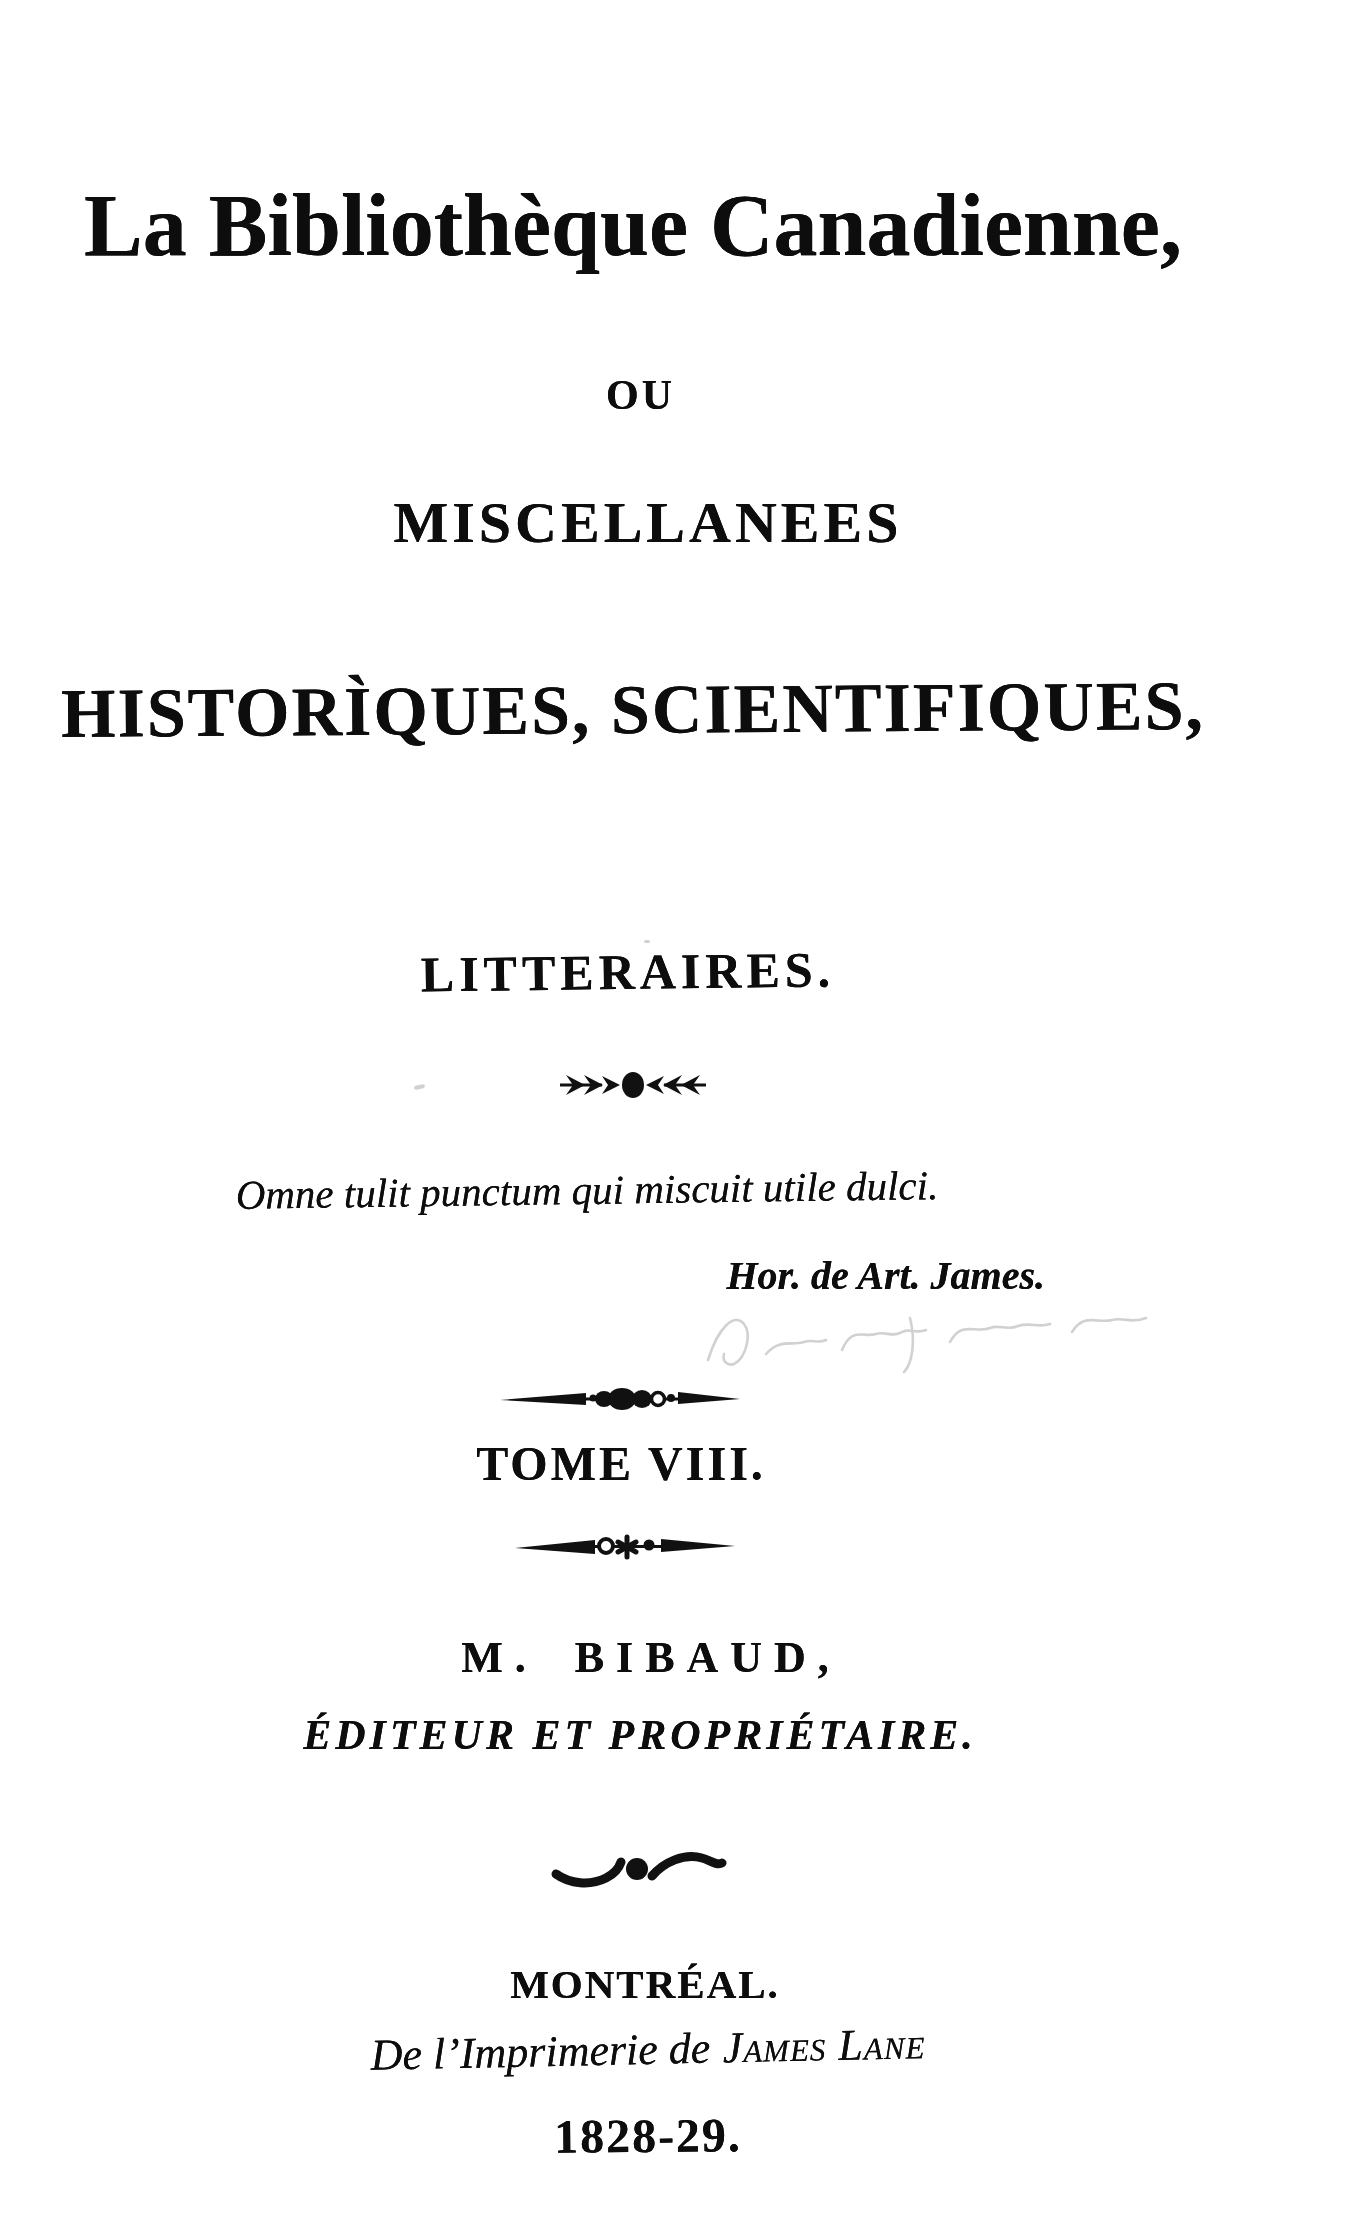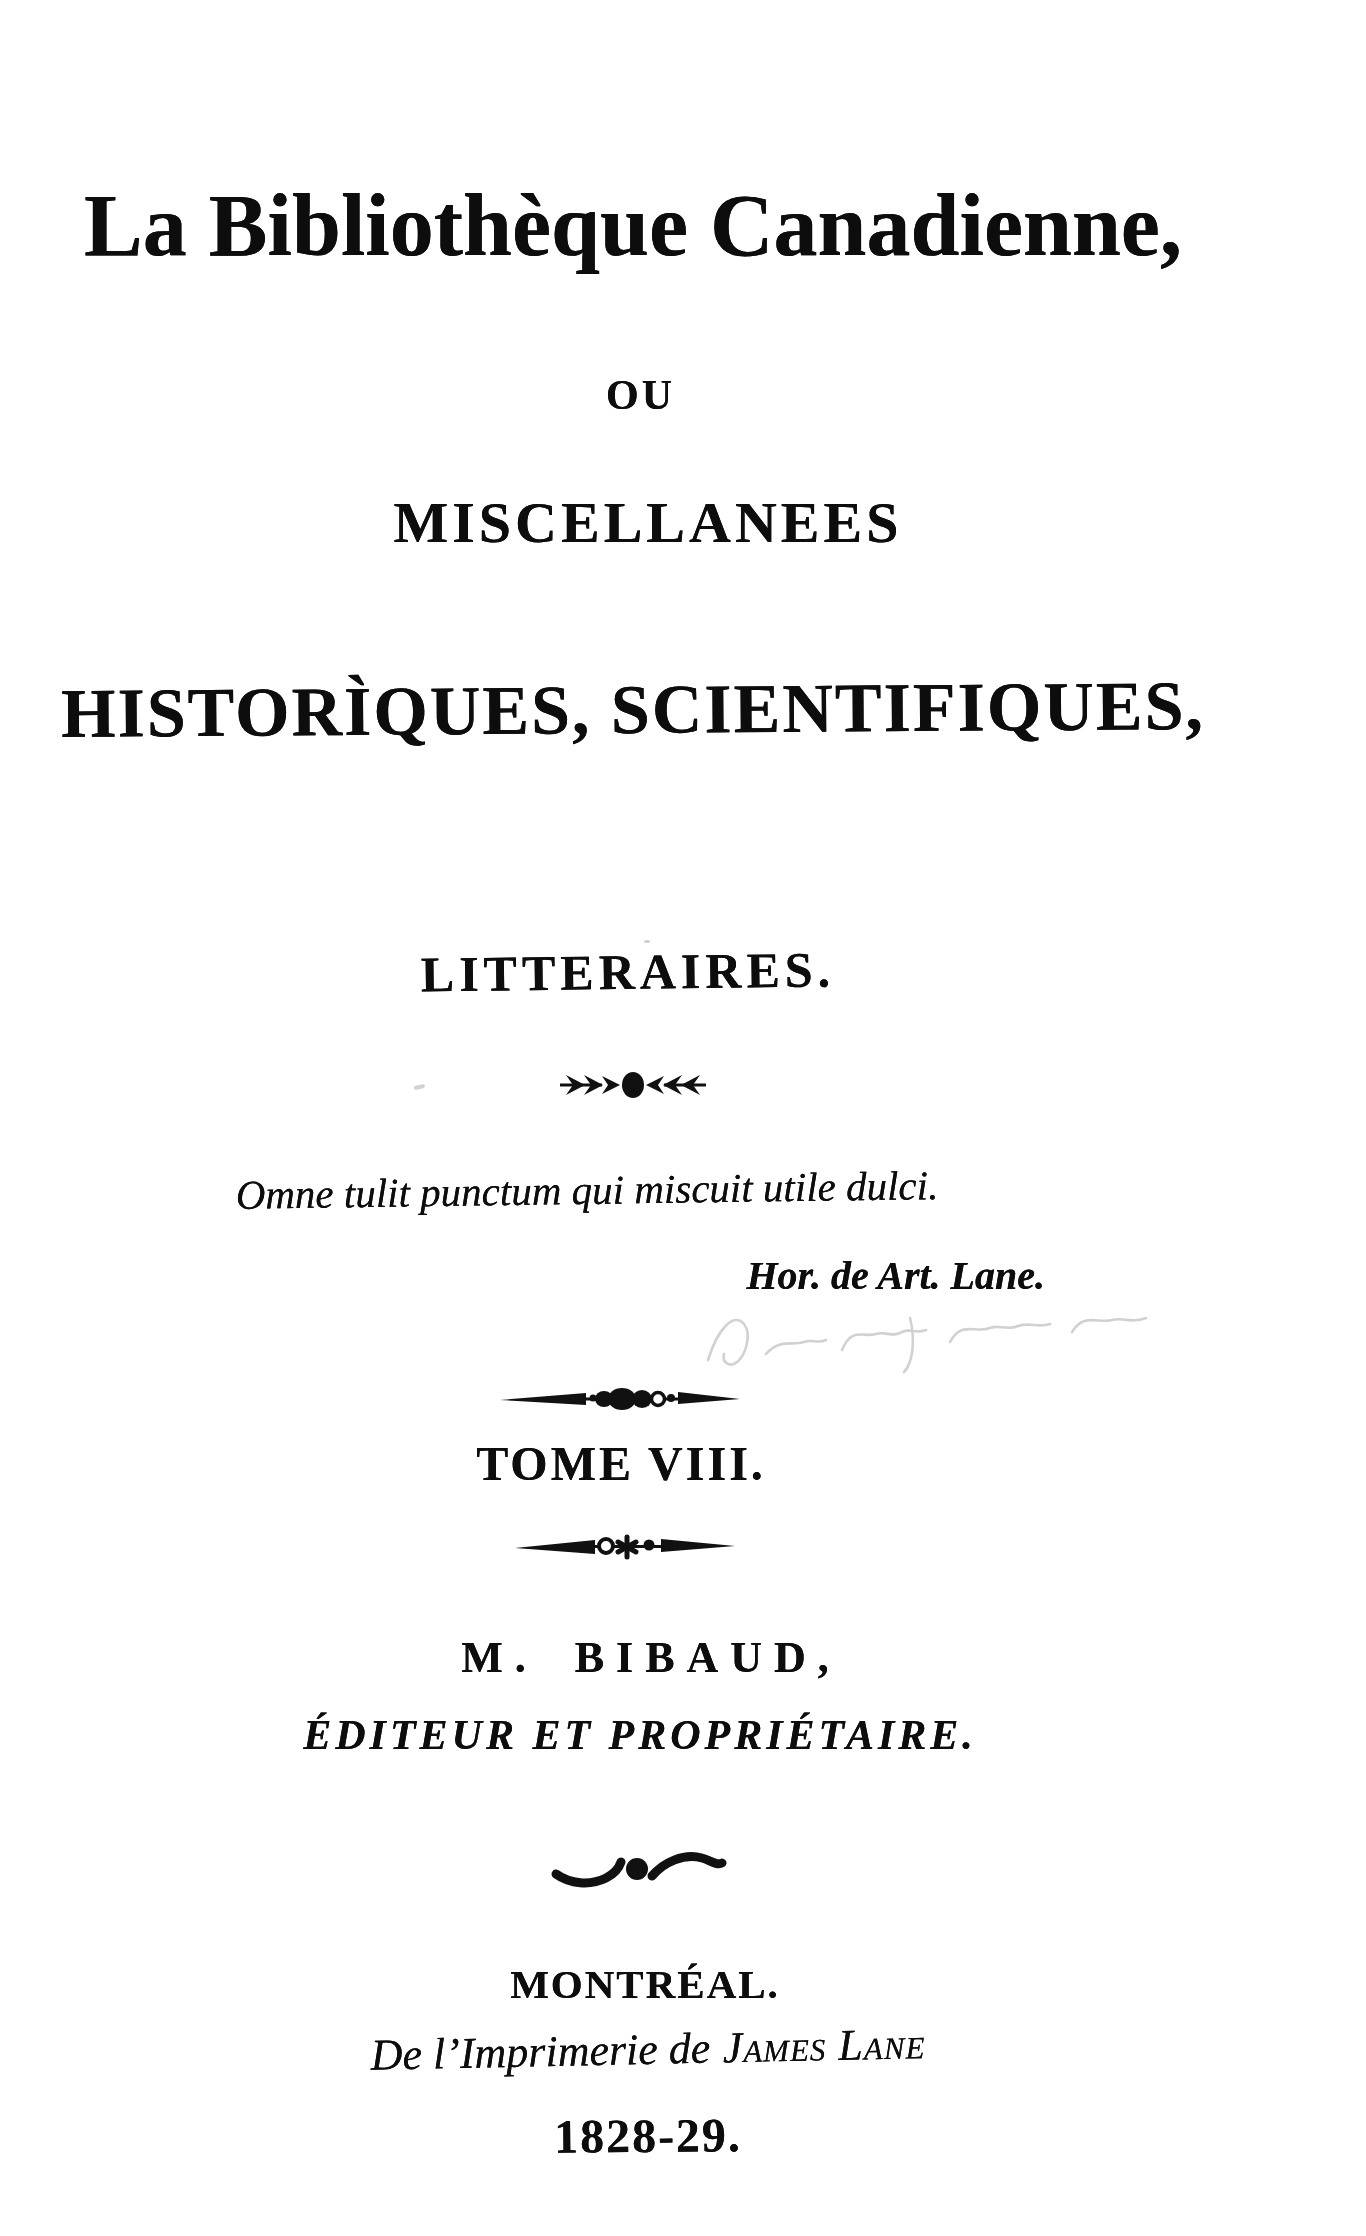--- a/index.html
+++ b/index.html
@@ -68,21 +68,21 @@
         <polygon points="142,7 123,17 142,27 135,17"></polygon>
         <polygon points="124,7 105,17 124,27 117,17"></polygon>
         <polygon points="106,8 88,17 106,26 100,17"></polygon>
         <rect x="106" y="15.5" width="42" height="3"></rect>
       </g>
     </svg>
   </div>
 
   <div class="line epigraph">Omne tulit punctum qui miscuit utile dulci.</div>
 
-  <div class="line attrib">Hor. de Art. Lane.</div>
+  <div class="line attrib">Hor. de Art. James.</div>
 
   <div class="ghost">
     <svg width="480" height="80" viewBox="0 0 480 80">
       <g fill="none" stroke="#c9c9c9" stroke-width="2.6" stroke-linecap="round">
         <path d="M8,62 C18,30 34,14 44,26 C52,36 46,60 34,66 C28,68 22,64 24,56"></path>
         <path d="M66,56 C80,40 92,48 104,44 C112,41 118,46 126,42"></path>
         <path d="M142,52 C152,28 164,40 176,36 C186,33 192,40 202,34 C210,30 216,36 226,32"></path>
         <path d="M210,20 C216,44 212,66 204,74"></path>
         <path d="M250,44 C262,22 276,36 290,30 C300,26 306,33 318,28 C330,24 338,30 350,26"></path>
         <path d="M372,34 C384,14 398,26 412,22 C424,19 432,26 446,20"></path>

